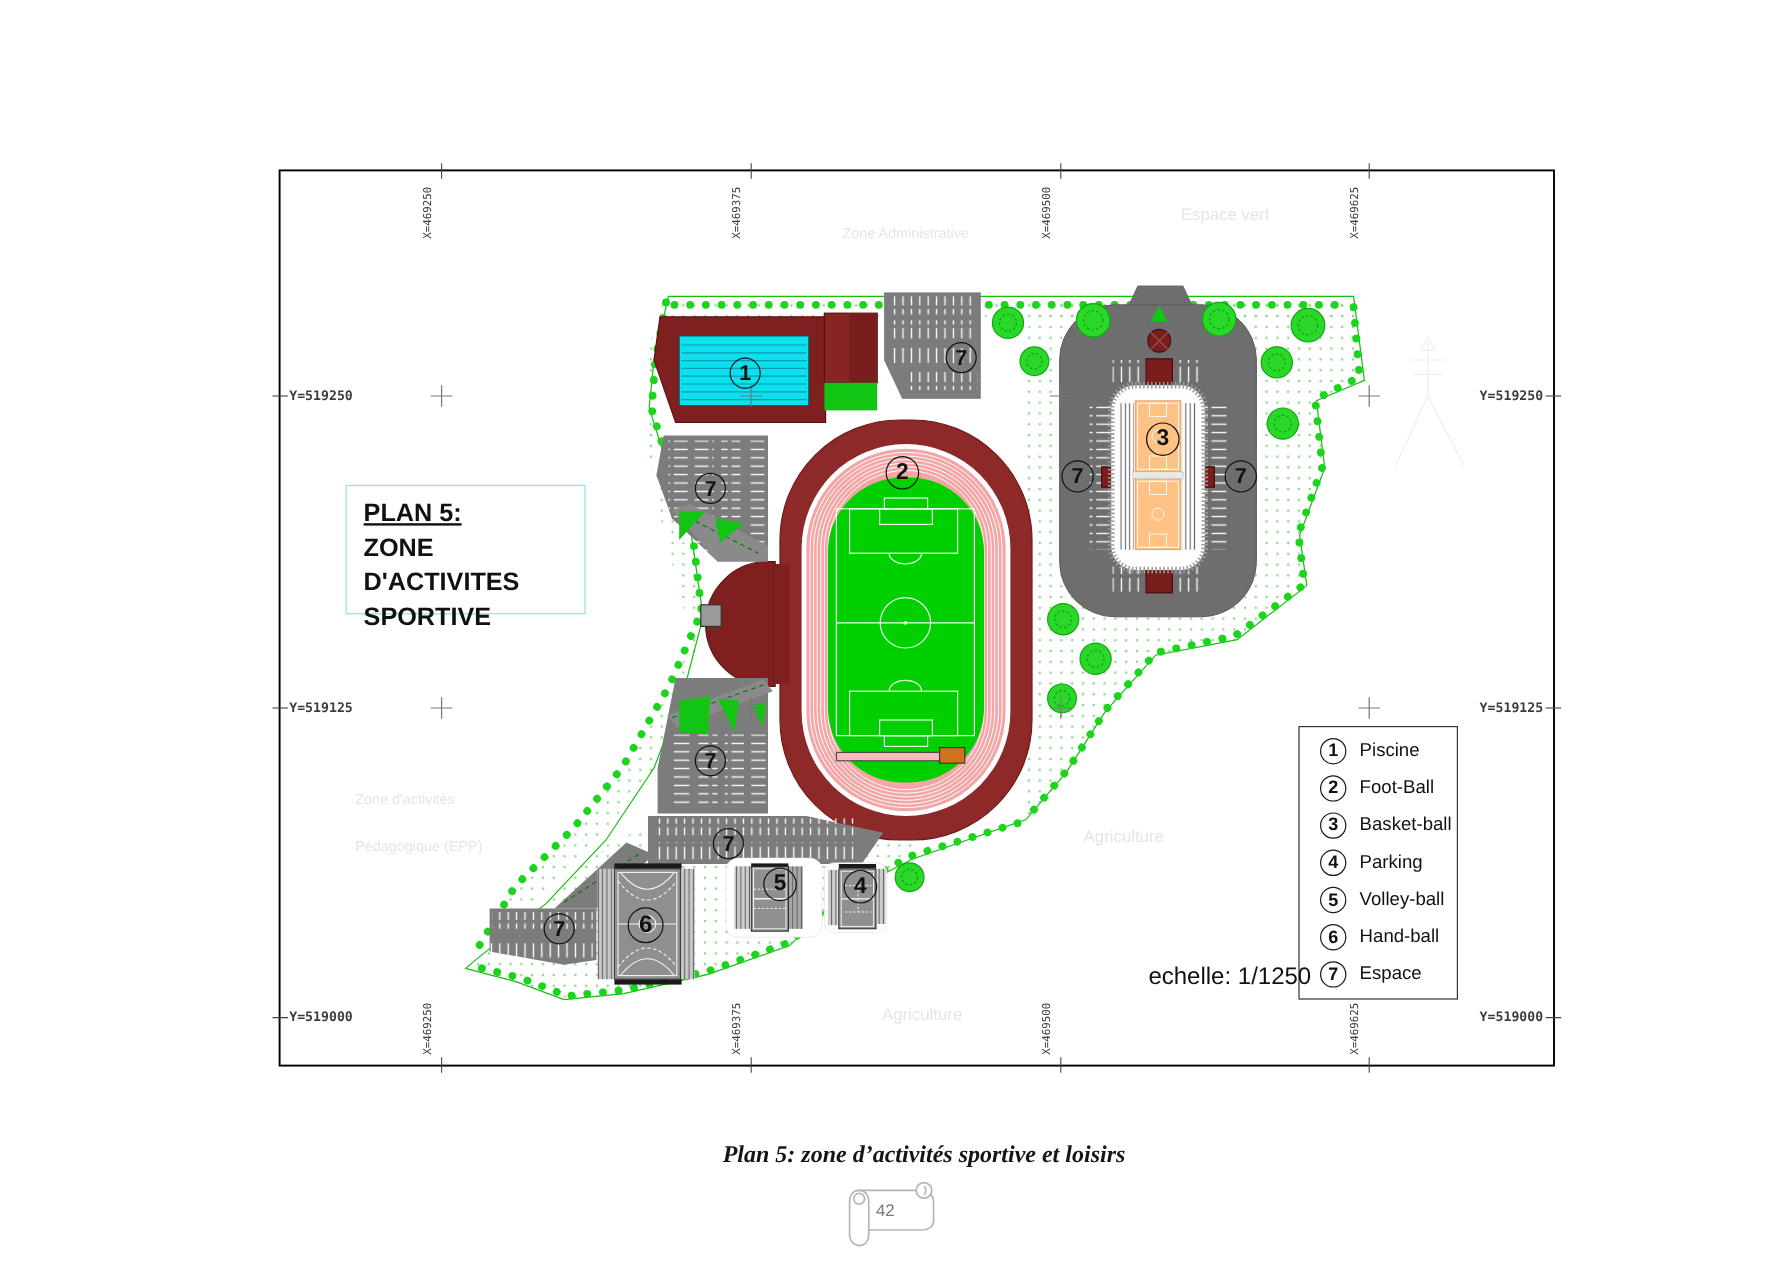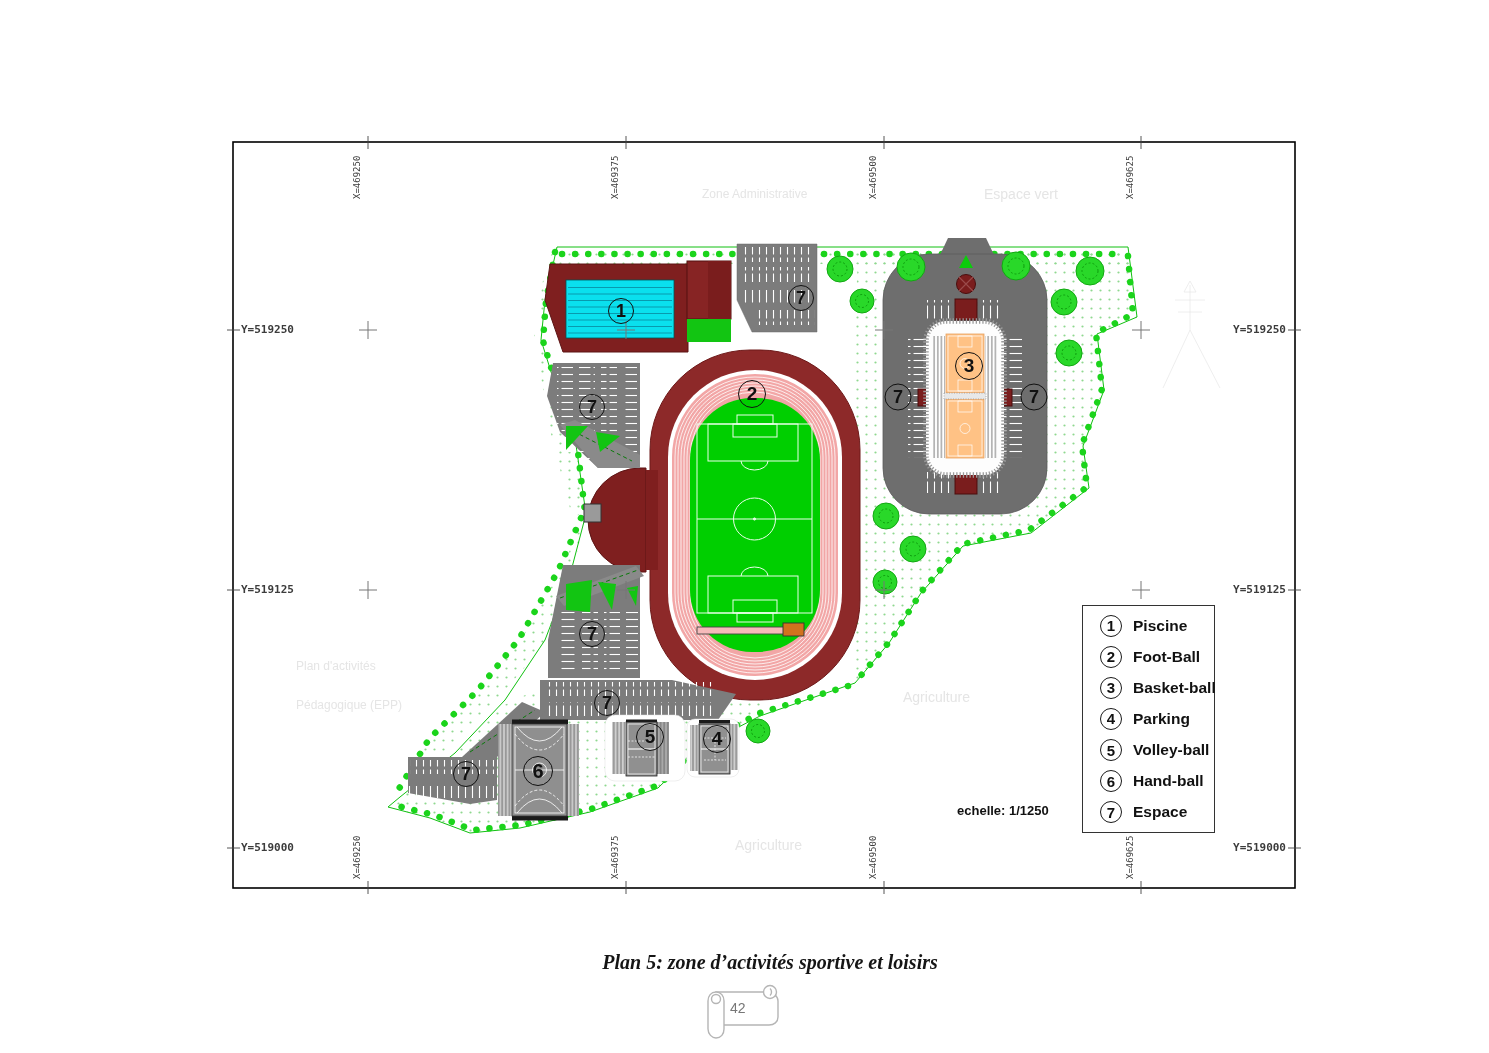--- a/index.html
+++ b/index.html
@@ -14,38 +14,38 @@
   .title-box .u{text-decoration:underline;}
 
   
   .legend{position:absolute;left:1082px;top:605px;width:133px;height:228px;
     border:1px solid #333;background:#fff;display:flex;flex-direction:column;
     justify-content:space-around;padding:4px 0;box-sizing:border-box;}
   .legend-row{display:flex;align-items:center;gap:11px;margin-left:17px;}
   .lnum{width:22px;height:22px;border:1.4px solid #1a1a1a;border-radius:50%;
     display:flex;align-items:center;justify-content:center;font-weight:bold;font-size:15px;color:#111;
     box-sizing:border-box;flex:none;}
-  .llabel{font-weight:bold;font-size:15.5px;color:#111;white-space:nowrap;}
+  .llabel{font-weight:normal;font-size:15.5px;color:#111;white-space:nowrap;}
 
   
   .marker{position:absolute;border:1.6px solid #111;border-radius:50%;color:#111;
     display:flex;align-items:center;justify-content:center;font-weight:bold;
     transform:translate(-50%,-50%);background:transparent;box-sizing:border-box;}
 
   
   .cx{position:absolute;font-family:"DejaVu Sans Mono",monospace;font-size:9px;color:#3c3c3c;
     transform:rotate(-90deg);transform-origin:0 100%;height:11px;line-height:11px;white-space:nowrap;}
   .cy{position:absolute;font-family:"DejaVu Sans Mono",monospace;font-size:11px;color:#3c3c3c;
     height:11px;line-height:11px;white-space:nowrap;font-weight:bold;}
   .cyr{width:80px;text-align:right;}
 
   
   .wm{position:absolute;font-size:12px;color:#e5e5e5;white-space:nowrap;}
 
-  .scale-label{position:absolute;left:957px;top:803px;font-weight:bold;font-size:13px;color:#111;text-align:right;}
+  .scale-label{position:absolute;left:957px;top:803px;font-weight:normal;font-size:20px;color:#111;text-align:right;}
 
   .caption{position:absolute;left:120px;top:951px;width:1300px;text-align:center;
     font-family:"Liberation Serif",serif;font-style:italic;font-weight:bold;font-size:20px;color:#151515;}
 
   .scroll-wrap{position:absolute;left:700px;top:982px;width:92px;height:58px;}
   .page-number{position:absolute;left:730px;top:1000px;width:34px;text-align:left;
     font-size:14px;color:#777;}
 </style>
 </head>
 <body>
@@ -326,20 +326,25 @@
   </g>
 
   <g stroke="#e2e2e2" fill="none" opacity="0.6">
     <path d="M1190,285 V330 M1190,330 L1163,388 M1190,330 L1220,388 M1175,300 H1205 M1178,312 H1202 M1184,292 L1196,292 L1190,281 Z"></path>
   </g>
 
   <path stroke="#777" stroke-width="1" fill="none" d="M359,330H377M368,321V339 M617,330H635M626,321V339 M875,330H893M884,321V339 M1132,330H1150M1141,321V339
        M359,590H377M368,581V599 M617,590H635M626,581V599 M875,590H893M884,581V599 M1132,590H1150M1141,581V599"></path>
 </svg>
 
+<div class="title-box">
+  <div><span class="u">PLAN 5:</span></div>
+  <div>ZONE D'ACTIVITES</div>
+  <div>SPORTIVE</div>
+</div>
 
 <div class="legend">
   <div class="legend-row">
     <span class="lnum">1</span>
     <span class="llabel">Piscine</span>
   </div>
   <div class="legend-row">
     <span class="lnum">2</span>
     <span class="llabel">Foot-Ball</span>
   </div>
@@ -391,22 +396,22 @@
 
 <div class="cy" style="left:241px;top:324px">Y=519250</div>
 <div class="cy" style="left:241px;top:584px">Y=519125</div>
 <div class="cy" style="left:241px;top:842px">Y=519000</div>
 
 <div class="cy cyr" style="left:1206px;top:324px">Y=519250</div>
 <div class="cy cyr" style="left:1206px;top:584px">Y=519125</div>
 <div class="cy cyr" style="left:1206px;top:842px">Y=519000</div>
 
 <div class="wm" style="left:702px;top:187px">Zone Administrative</div>
-<div class="wm" style="left:984px;top:186px;font-size:14px">Espace vert</div>
-<div class="wm" style="left:296px;top:659px">Plan d'activités</div>
+<div class="wm" style="left:984px;top:170px;font-size:14px">Espace vert</div>
+<div class="wm" style="left:296px;top:659px">Zone d'activités</div>
 <div class="wm" style="left:296px;top:698px">Pédagogique (EPP)</div>
 <div class="wm" style="left:903px;top:689px;font-size:14px">Agriculture</div>
 <div class="wm" style="left:735px;top:837px;font-size:14px">Agriculture</div>
 
 <div class="scale-label">echelle: 1/1250</div>
 
 <div class="caption">Plan 5: zone d’activités sportive et loisirs</div>
 
 <div class="scroll-wrap">
   <svg width="92" height="58" viewBox="0 0 92 58">

